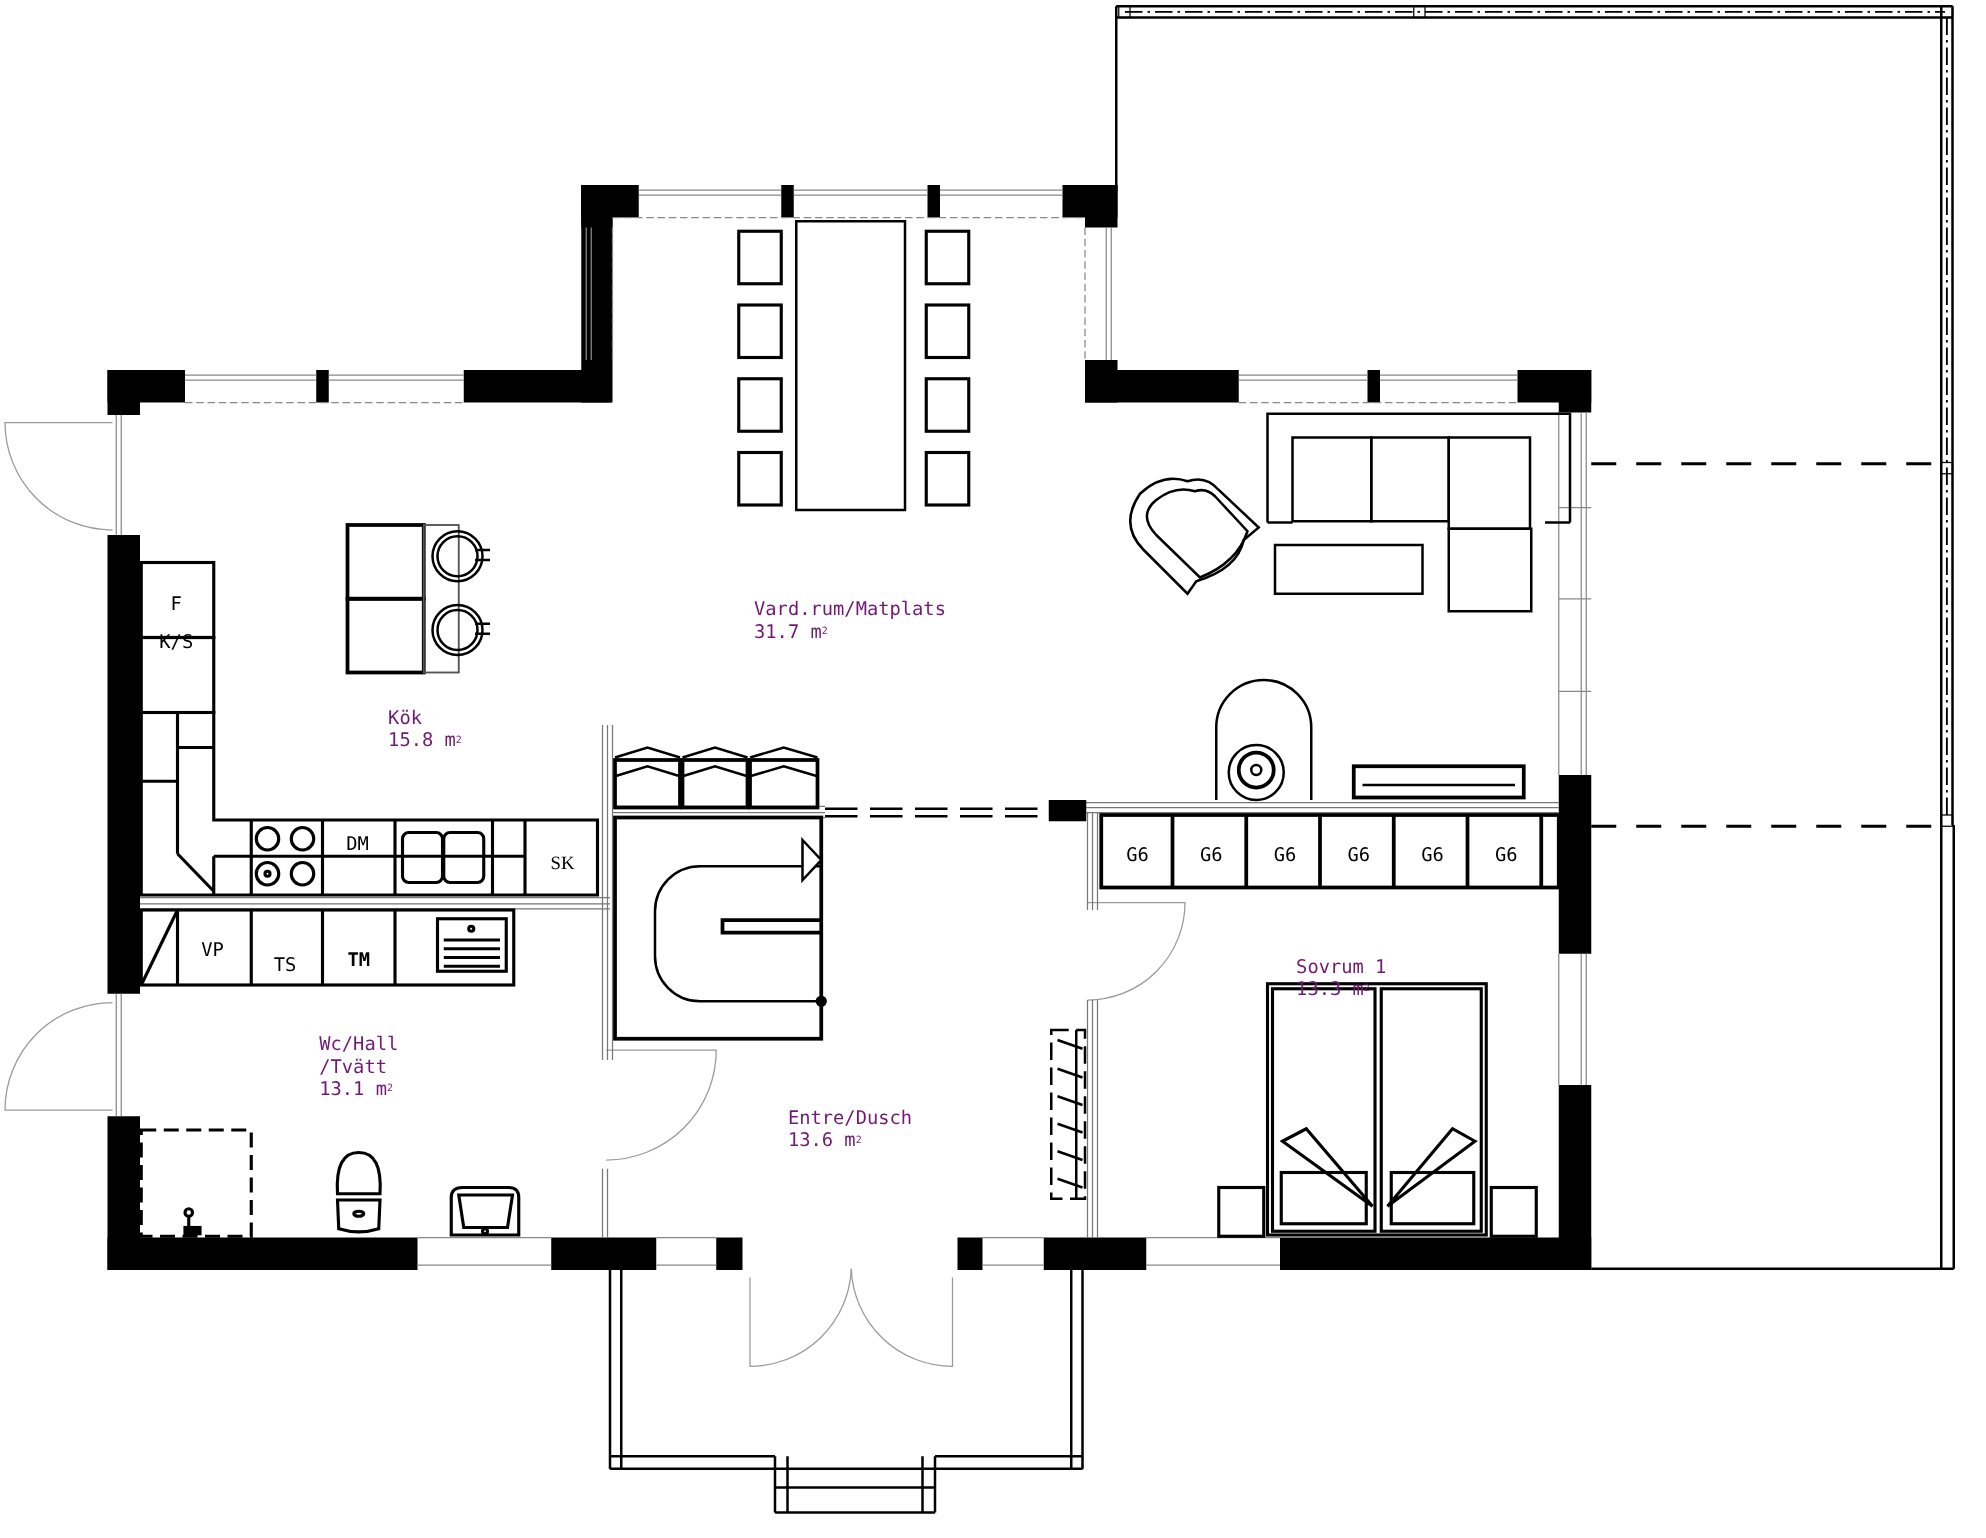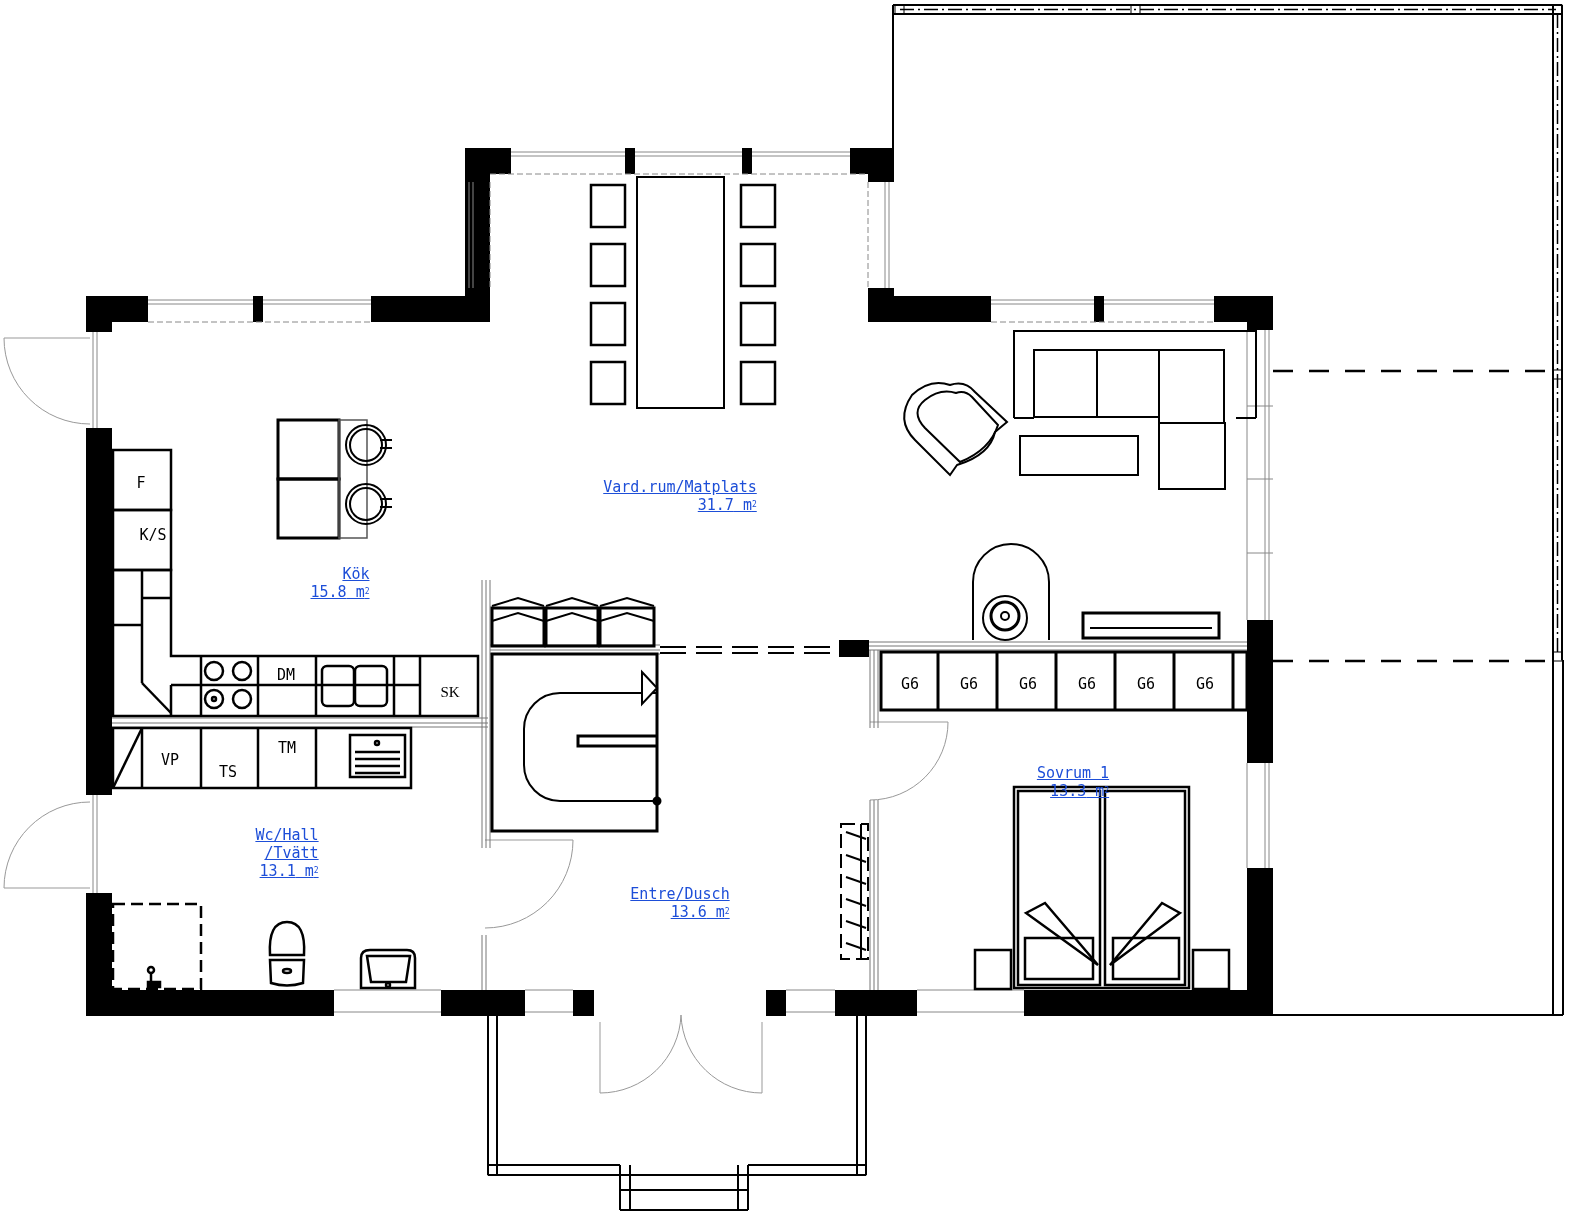--- a/index.html
+++ b/index.html
@@ -1,20 +1,20 @@
 <!DOCTYPE html>
 <html><head>
 <meta charset="utf-8">
 <style>
   html, body { margin: 0; padding: 0; background: #ffffff; }
   body { width: 1589px; height: 1230px; position: relative; overflow: hidden;
          font-family: "DejaVu Sans Mono", "Liberation Mono", monospace; }
   #plan { position: absolute; left: 0; top: 0; }
-  .room-label { position: absolute; text-align: right; font-size: 15px; line-height: 18px;
-                color: #1d4ed8; transform: translateX(-50%); white-space: nowrap; text-decoration: underline; }
+  .room-label { position: absolute; text-align: left; font-size: 15px; line-height: 18px;
+                color: #701a75; transform: translateX(-50%); white-space: nowrap; }
   .fixture-label { position: absolute; font-size: 15px; color: #000; transform: translate(-50%,-50%); white-space: nowrap; }
   sup { font-size: 8px; vertical-align: top; }
 </style>
 </head>
 <body>
 
 <svg id="plan" width="1589" height="1230" viewBox="0 0 1589 1230" xmlns="http://www.w3.org/2000/svg">
   <g fill="none" stroke="#000" stroke-width="2">
 
     <g>
@@ -352,25 +352,25 @@
   <div>Wc/Hall</div>
   <div>/Tvätt</div>
   <div><span>13.1</span> m<sup>2</sup></div>
 </div>
 <div class="room-label" style="left:680px;top:885px;">
   <div>Entre/Dusch</div>
   <div><span>13.6</span> m<sup>2</sup></div>
 </div>
 
 <span class="fixture-label" style="left:141px;top:483px;">F</span>
-<span class="fixture-label" style="left:141px;top:535px;margin-left:12px;">K/S</span>
+<span class="fixture-label" style="left:141px;top:513px;">K/S</span>
 <span class="fixture-label" style="left:286px;top:675px;">DM</span>
 <span class="fixture-label" style="left:450px;top:692px;font-family:Liberation Serif, serif;">SK</span>
 <span class="fixture-label" style="left:170px;top:760px;">VP</span>
 <span class="fixture-label" style="left:228px;top:760px;margin-top:12px;">TS</span>
-<span class="fixture-label" style="left:287px;top:748px;">TM</span>
+<span class="fixture-label" style="left:287px;top:768px;font-weight:bold;">TM</span>
 
 <span class="fixture-label" style="left:910px;top:684px;">G6</span>
 <span class="fixture-label" style="left:969px;top:684px;">G6</span>
 <span class="fixture-label" style="left:1028px;top:684px;">G6</span>
 <span class="fixture-label" style="left:1087px;top:684px;">G6</span>
 <span class="fixture-label" style="left:1146px;top:684px;">G6</span>
 <span class="fixture-label" style="left:1205px;top:684px;">G6</span>
 
 </body></html>

